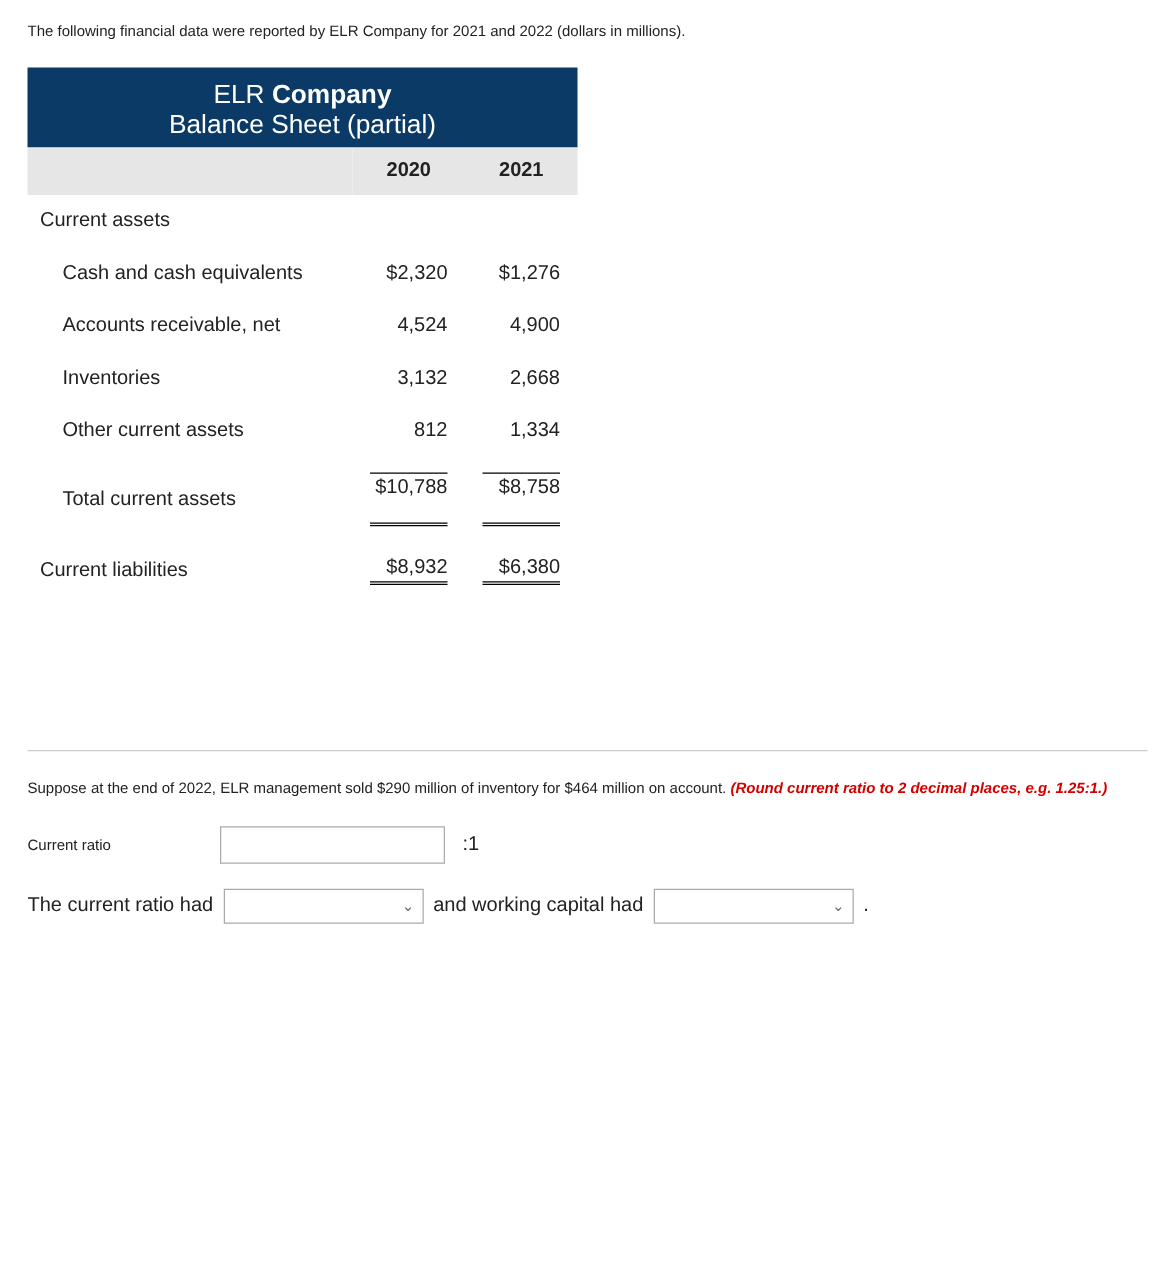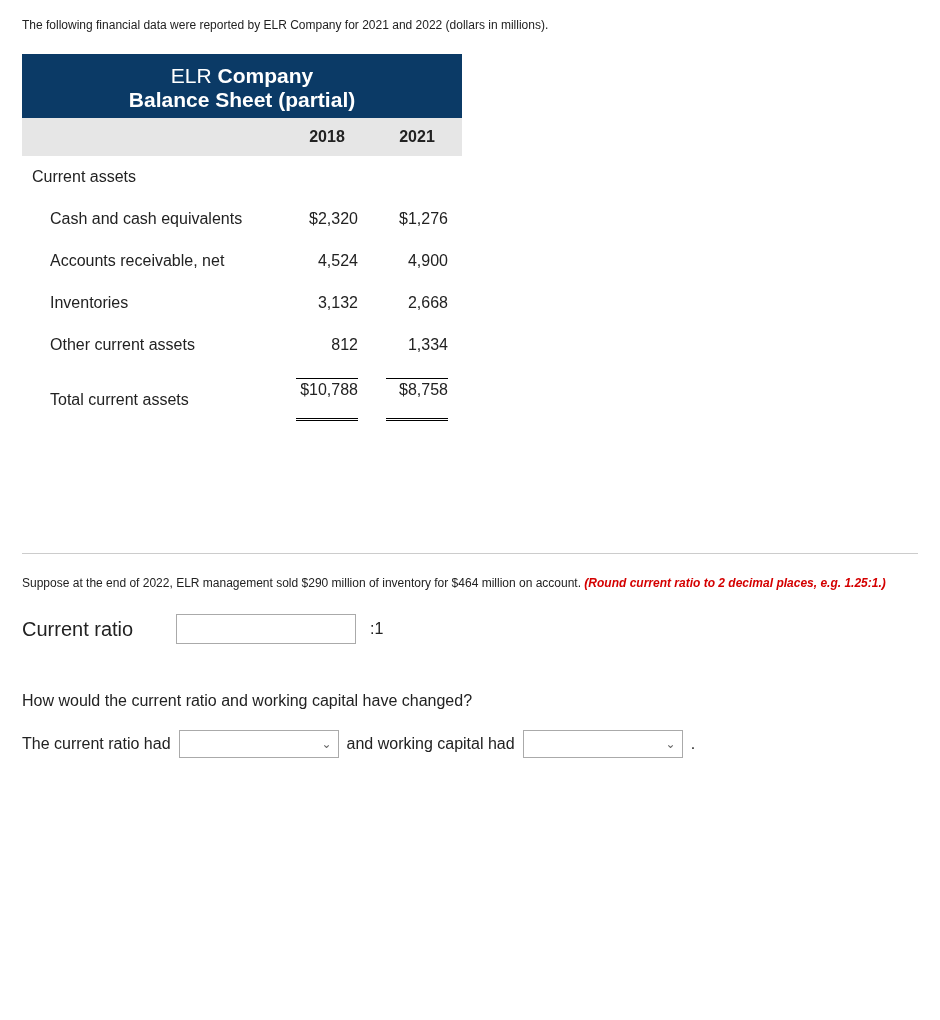--- a/index.html
+++ b/index.html
@@ -21,21 +21,21 @@
   }
   .bs-header td {
     background: #0b3a66;
     color: #fff;
     text-align: center;
     padding: 10px 0 6px 0;
     font-size: 21px;
   }
   .bs-header .line1 { font-weight: 400; }
   .bs-header .bold { font-weight: 700; }
-  .bs-header .line2 { font-weight: 700; }
+  .bs-header .line2 { font-weight: 400; }
   .bs-yearrow td {
     background: #e6e6e6;
     font-weight: 700;
     text-align: center;
     padding: 10px 0;
     font-size: 16px;
   }
   .bs-yearrow td.label { background: #e6e6e6; }
   .bs-body td {
     padding: 12px 10px;
@@ -70,21 +70,21 @@
 
   .q-text { font-size: 12px; }
   .q-text .red { color: #d40000; font-style: italic; font-weight: 600; }
 
   .field-row {
     display: flex;
     align-items: center;
     gap: 14px;
     margin-top: 24px;
   }
-  .field-row .lbl { width: 140px; font-size: 20px; }
+  .field-row .lbl { width: 140px; font-size: 12px; }
   .field-row input[type="text"] {
     border: 1px solid #aaa;
     height: 30px;
     width: 180px;
     padding: 2px 6px;
     font-size: 15px;
   }
   .field-row .suffix { font-size: 16px; }
   .field-row .dollar { font-size: 16px; margin-right: -8px; }
 
@@ -124,21 +124,21 @@
   <table class="bs-table">
     <tbody>
         <tr class="bs-header">
       <td colspan="3">
         <span class="line1">ELR </span><span class="bold">Company</span><br>
         <span class="line2">Balance Sheet (partial)</span>
       </td>
     </tr>
     <tr class="bs-yearrow">
       <td class="label"></td>
-      <td>2018</td>
+      <td>2020</td>
       <td>2021</td>
     </tr>
     </tbody>
       <tbody class="bs-body">
       <tr>
         <td class="label">Current assets</td>
         <td class="num"></td>
           <td class="num"></td>
       </tr>
       <tr>
@@ -158,38 +158,42 @@
       </tr>
       <tr>
         <td class="label indent">Other current assets</td>
         <td class="num"><span class="cellwrap">812</span></td>
         <td class="num"><span class="cellwrap">1,334</span></td>
       </tr>
       <tr>
         <td class="label indent">Total current assets</td>
         <td class="num"><span class="cellwrap dbl-under topline">$10,788</span></td>
         <td class="num"><span class="cellwrap dbl-under topline">$8,758</span></td>
+      </tr>
+      <tr>
+        <td class="label">Current liabilities</td>
+        <td class="num"><span class="cellwrap dbl-under2">$8,932</span></td>
+        <td class="num"><span class="cellwrap dbl-under2">$6,380</span></td>
       </tr>
     </tbody>
   </table>
 
   <hr class="hr-sep">
 
   <div class="q-text">
     <span>Suppose at the end of 2022, ELR management sold $290 million of inventory for $464 million on account. </span><span class="red">(Round current ratio to 2 decimal places, e.g. 1.25:1.)</span>
   </div>
 
   <div class="field-row">
     <div class="lbl">Current ratio</div>
     <input type="text" style="">
     <div class="suffix">:1</div>
   </div>
 
 
-  <div class="q2">How would the current ratio and working capital have changed?</div>
 
   <div class="sentence">
     <span>The current ratio had</span>
     <span class="sel">
       <span class="chev">⌄</span>
     </span>
     <span>and working capital had</span>
     <span class="sel">
       <span class="chev">⌄</span>
     </span>

